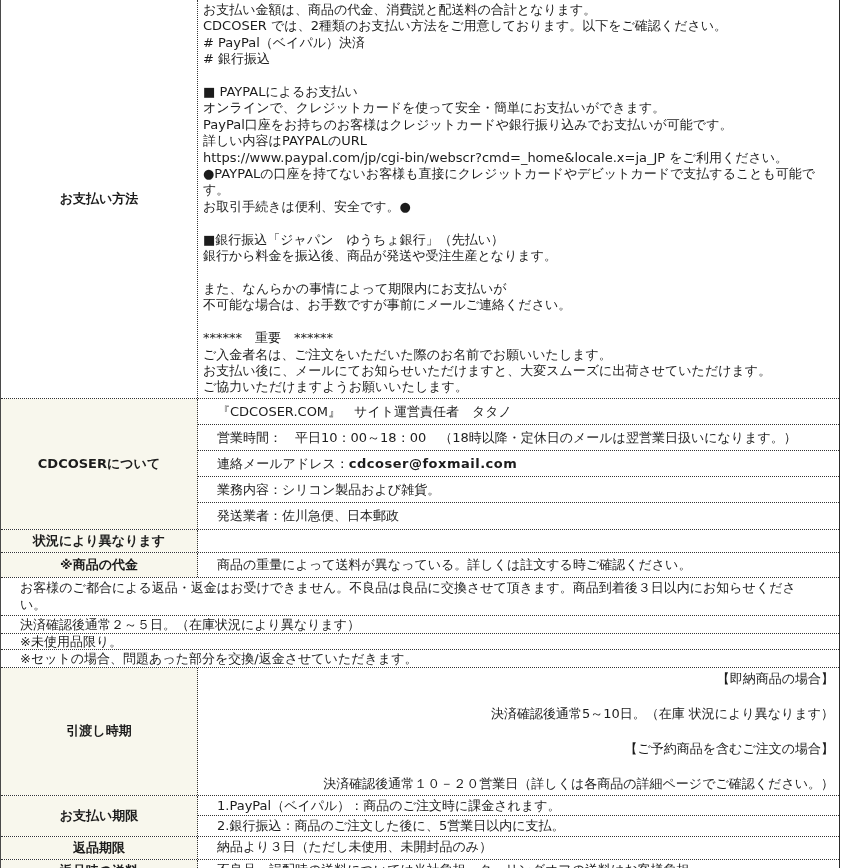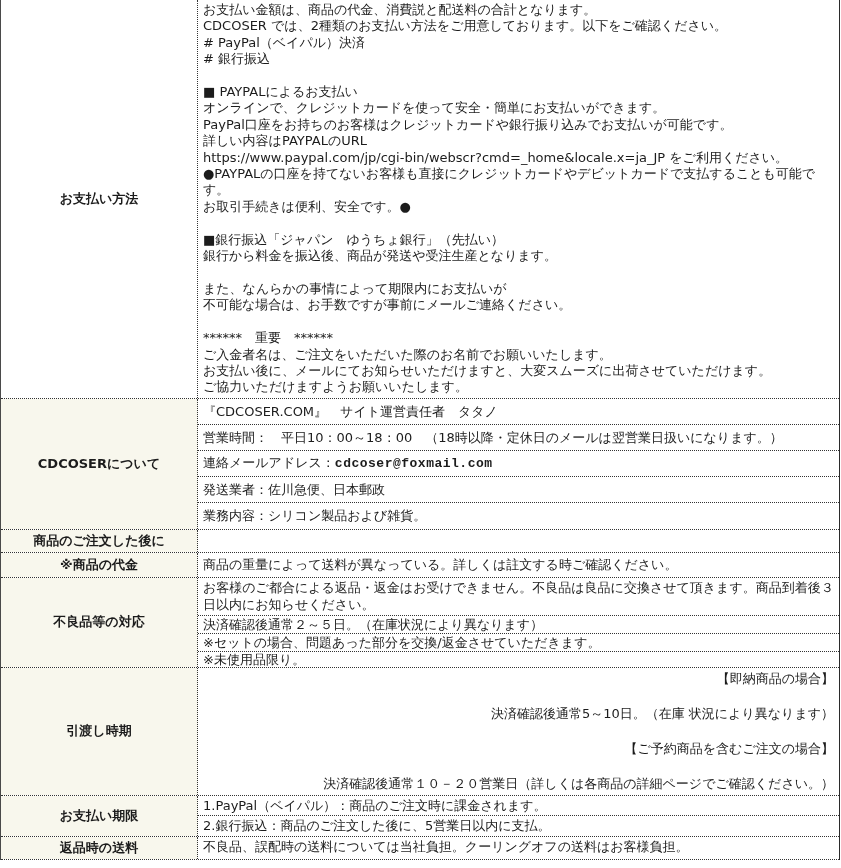--- a/index.html
+++ b/index.html
@@ -34,27 +34,27 @@
   }
   .row-header.white-bg { background: #ffffff; }
   .cells {
     flex: 1 1 auto;
     display: flex;
     flex-direction: column;
     min-width: 0;
   }
   .cell {
     border-bottom: 1px dotted #333;
-    padding: 1px 5px;
+    padding: 1px 19px;
     white-space: pre-line;
     display: flex;
     align-items: center;
     line-height: 17px;
   }
-  .cell > span, .cell > b { white-space: pre-line; font-family: Liberation Mono, monospace; }
+  .cell > span, .cell > b { white-space: pre-line; }
   .cell:last-child { border-bottom: none; }
   .cell.block { display: block; }
 
   
   .row-payment { min-height: 397px; }
   .row-payment .cell { line-height: 16.4px; padding: 2px 5px; }
   .row-about .cell { min-height: 26px; }
   .row-extra .cell { min-height: 22px; }
   .row-shipping-note .cell { min-height: 24px; }
   .row-defect .cell-a { min-height: 35px; line-height: 17.5px; }
@@ -100,43 +100,42 @@
 ご協力いただけますようお願いいたします。</div>
     </div>
   </div>
 
   <div class="row row-about">
     <div class="row-header">CDCOSERについて</div>
     <div class="cells">
       <div class="cell">『CDCOSER.COM』　サイト運営責任者　タタノ</div>
       <div class="cell">営業時間：　平日10：00～18：00　（18時以降・定休日のメールは翌営業日扱いになります。）</div>
       <div class="cell"><span>連絡メールアドレス：</span><b class="email">cdcoser@foxmail.com</b></div>
+      <div class="cell">業務内容：シリコン製品および雑貨。</div>
       <div class="cell">発送業者：佐川急便、日本郵政</div>
-      <div class="cell">業務内容：シリコン製品および雑貨。</div>
     </div>
   </div>
 
   <div class="row row-extra">
-    <div class="row-header">商品のご注文した後に</div>
+    <div class="row-header">状況により異なります</div>
   </div>
 
   <div class="row row-shipping-note">
     <div class="row-header">※商品の代金</div>
     <div class="cells">
       <div class="cell">商品の重量によって送料が異なっている。詳しくは註文する時ご確認ください。</div>
     </div>
   </div>
 
   <div class="row row-defect">
-    <div class="row-header">不良品等の対応</div>
     <div class="cells">
       <div class="cell cell-a block">お客様のご都合による返品・返金はお受けできません。不良品は良品に交換させて頂きます。商品到着後３日以内にお知らせください。</div>
       <div class="cell cell-b">決済確認後通常２～５日。（在庫状況により異なります）</div>
+      <div class="cell cell-c">※未使用品限り。</div>
       <div class="cell cell-d">※セットの場合、問題あった部分を交換/返金させていただきます。</div>
-      <div class="cell cell-c">※未使用品限り。</div>
     </div>
   </div>
 
   <div class="row row-delivery">
     <div class="row-header">引渡し時期</div>
     <div class="cells">
       <div class="cell block">【即納商品の場合】
 
 決済確認後通常5～10日。（在庫 状況により異なります）
 
@@ -147,20 +146,26 @@
   </div>
 
   <div class="row row-deadline">
     <div class="row-header">お支払い期限</div>
     <div class="cells">
       <div class="cell">1.PayPal（ベイパル）：商品のご注文時に課金されます。</div>
       <div class="cell">2.銀行振込：商品のご注文した後に、5営業日以内に支払。</div>
     </div>
   </div>
 
+  <div class="row row-return-limit">
+    <div class="row-header">返品期限</div>
+    <div class="cells">
+      <div class="cell">納品より３日（ただし未使用、未開封品のみ）</div>
+    </div>
+  </div>
 
   <div class="row row-return-fee">
     <div class="row-header">返品時の送料</div>
     <div class="cells">
       <div class="cell">不良品、誤配時の送料については当社負担。クーリングオフの送料はお客様負担。</div>
     </div>
   </div>
 
 </div>
 

